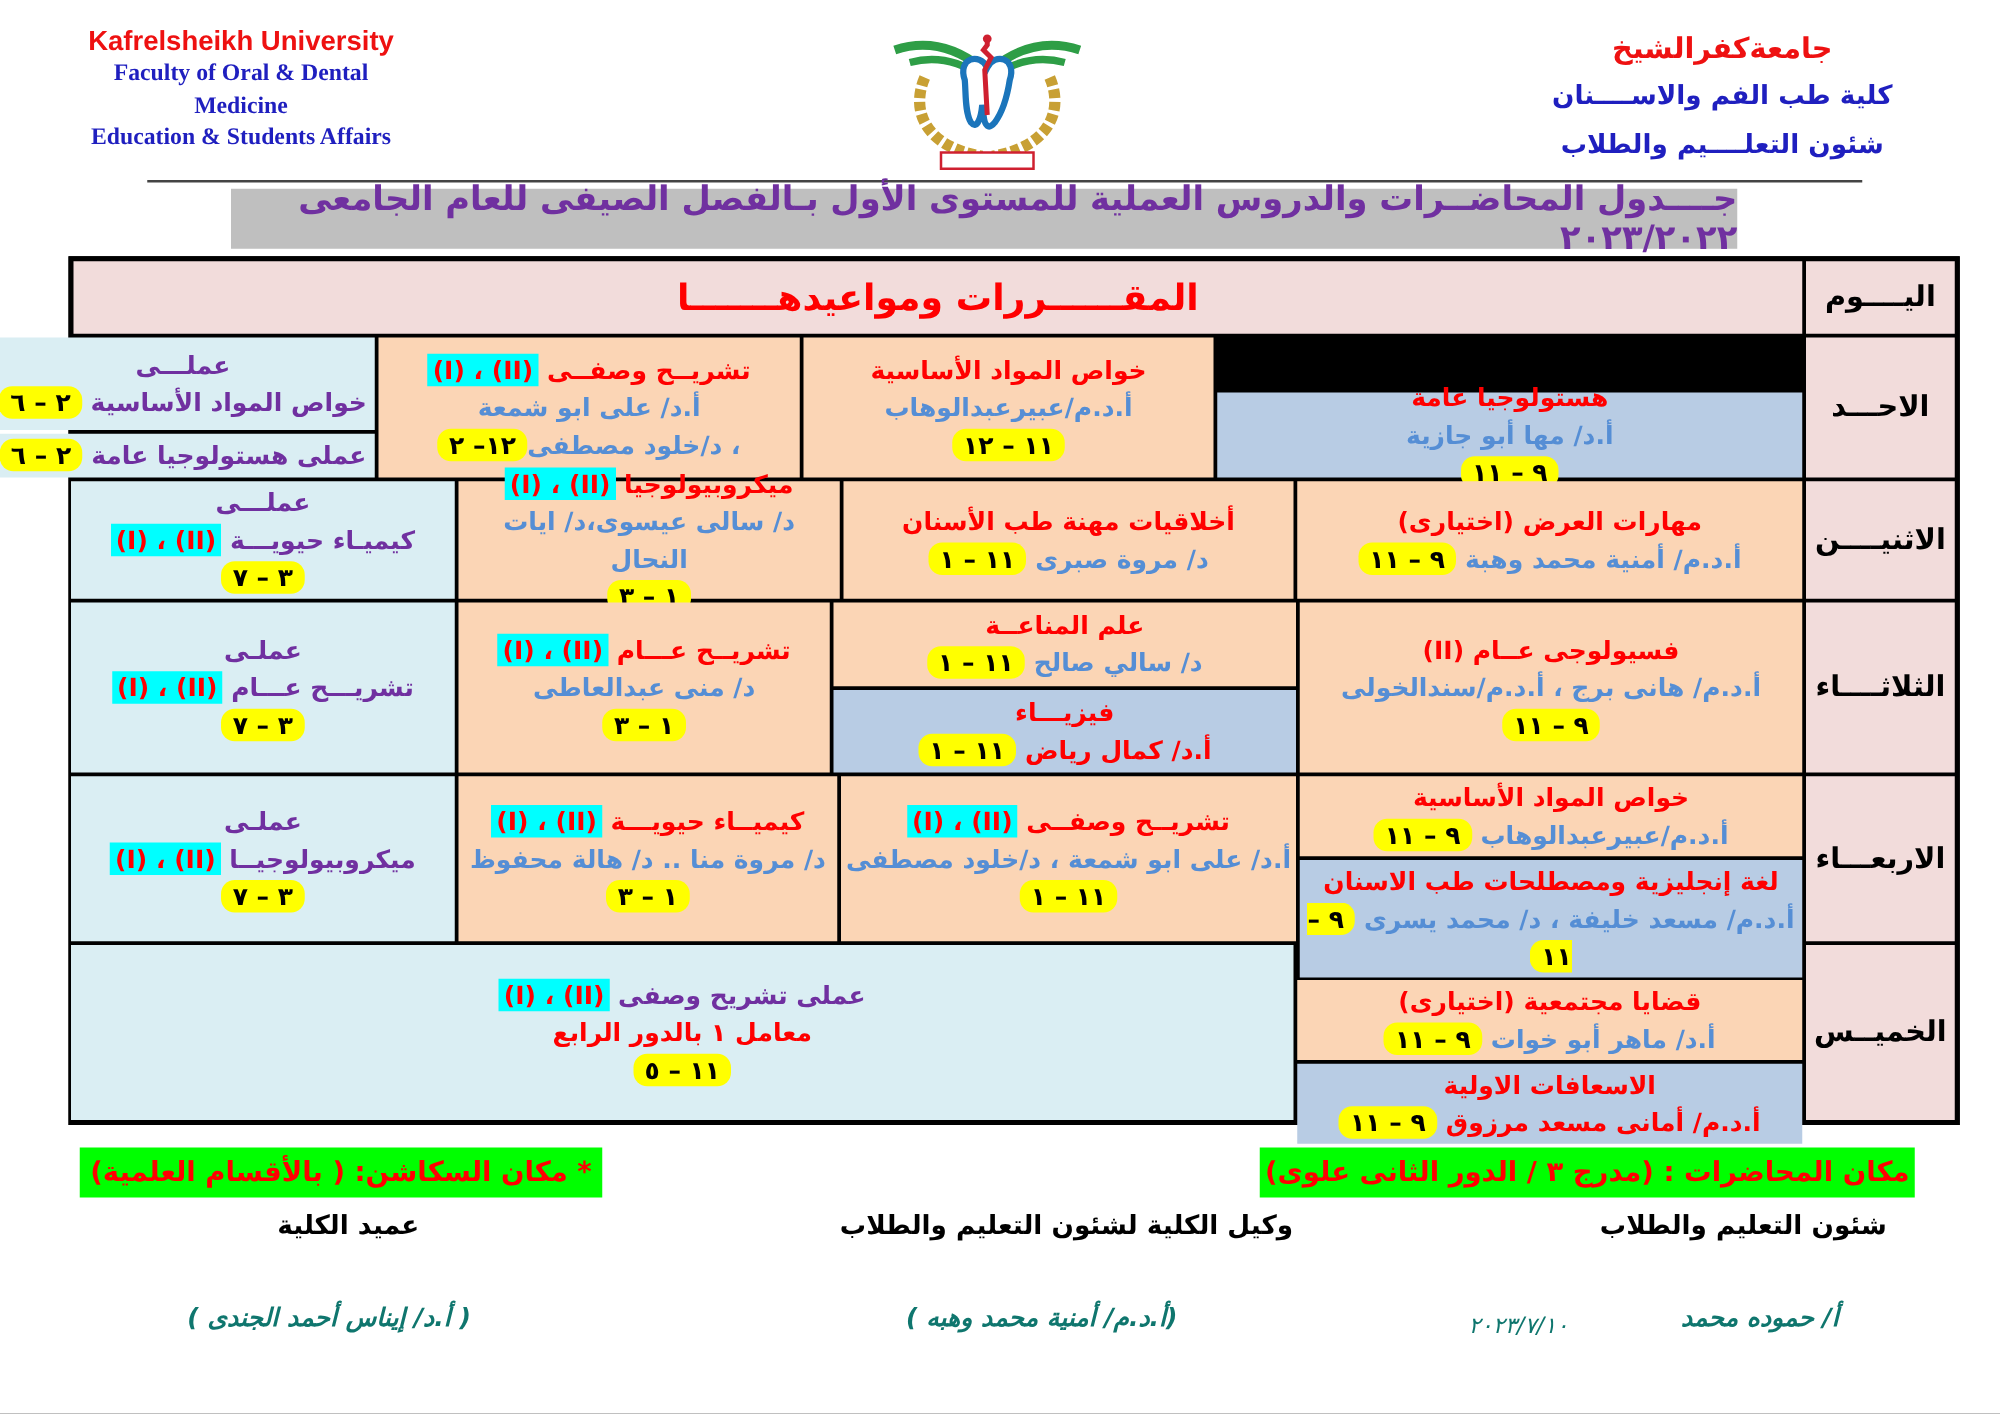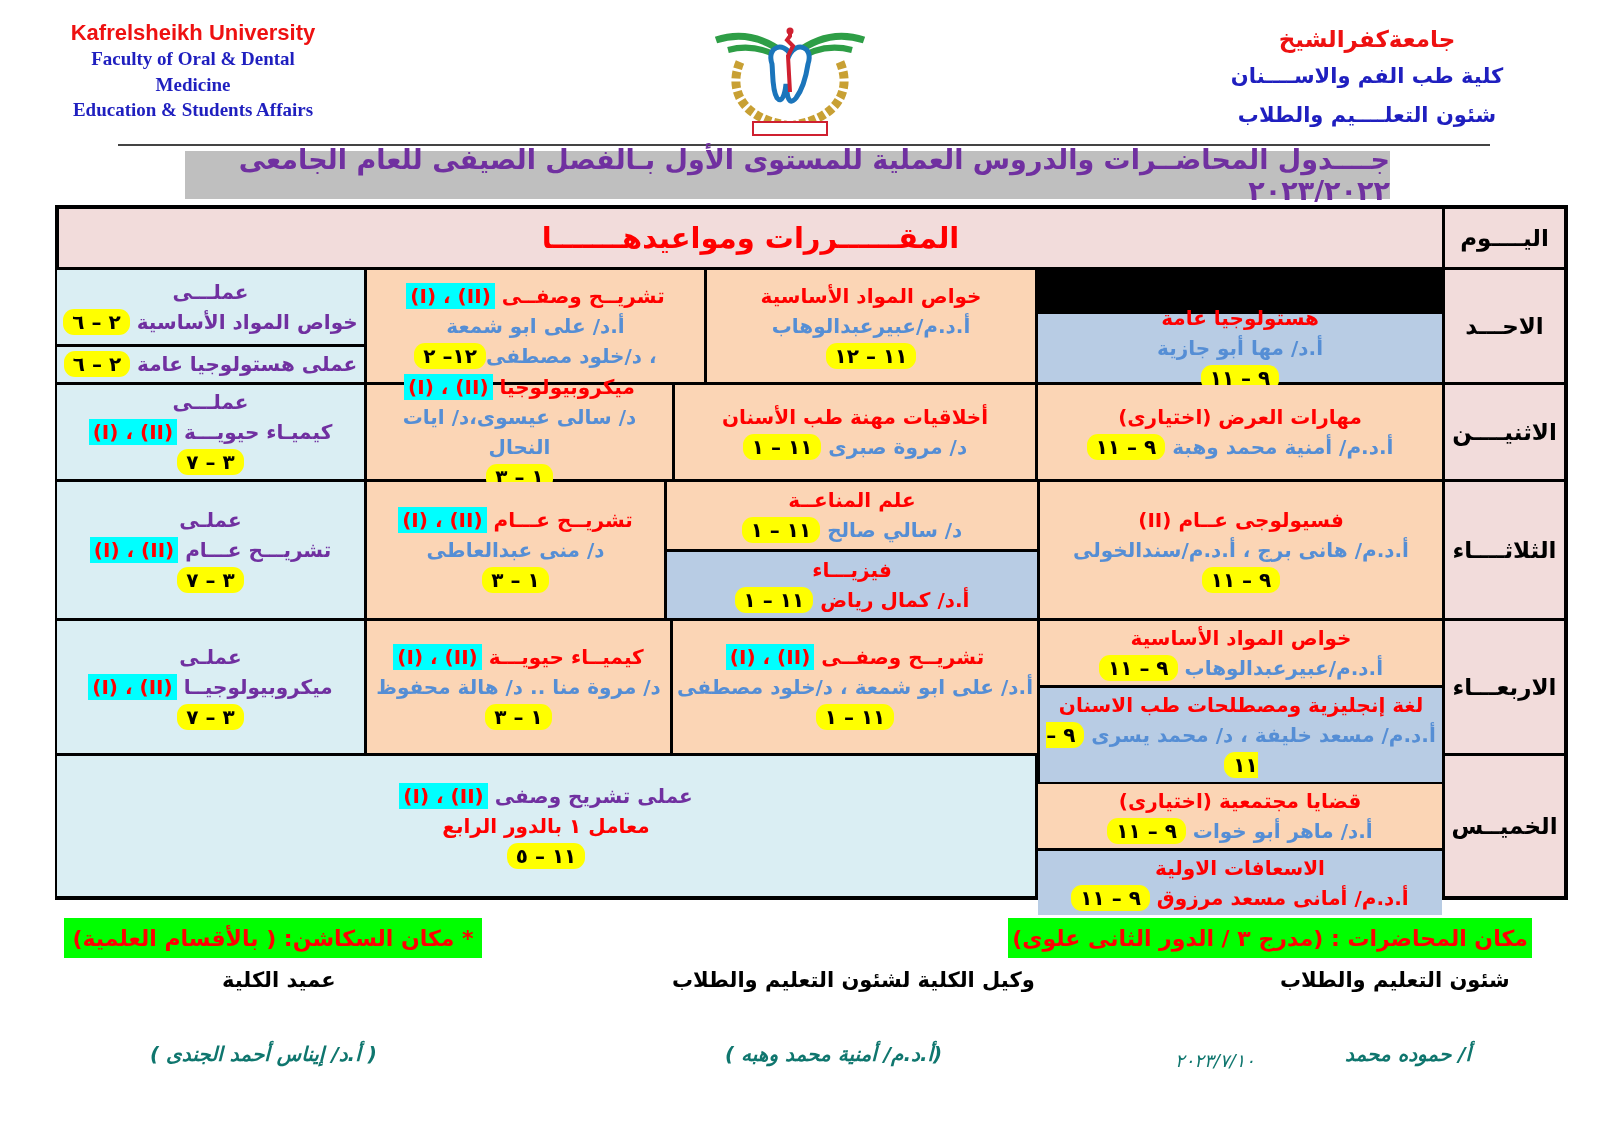--- a/index.html
+++ b/index.html
@@ -4,21 +4,21 @@
 <style>
   html,body{margin:0;padding:0;}
   body{
     width:1600px;height:1131px;position:relative;background:#ffffff;
     font-family:"DejaVu Sans",sans-serif;overflow:hidden;
   }
   
   .en-header{position:absolute;left:48px;top:20px;width:290px;text-align:center;direction:ltr;}
   .en-header .uni{color:#ee1111;font-size:22px;font-weight:bold;font-family:"Liberation Sans",sans-serif;}
   .en-header .fac{color:#1f1fbf;font-size:19px;font-weight:bold;font-family:"Liberation Serif",serif;line-height:1.35;}
-  .ar-header{position:absolute;right:68px;top:22px;width:330px;text-align:center;direction:rtl;}
+  .ar-header{position:absolute;right:57px;top:22px;width:330px;text-align:center;direction:rtl;}
   .ar-header .uni{color:#ee1111;font-size:23px;font-weight:bold;line-height:1.5;}
   .ar-header .fac{color:#1f1fbf;font-size:21px;font-weight:bold;line-height:1.9;}
   .header-rule{position:absolute;left:118px;top:144px;width:1372px;height:2px;background:#444;}
   
   .emblem{position:absolute;left:700px;top:22px;width:180px;height:120px;}
   
   .title-bar{
     position:absolute;left:185px;top:151px;width:1205px;height:48px;background:#BFBFBF;
     display:flex;align-items:center;justify-content:center;direction:rtl;
     color:#7030A0;font-size:27px;font-weight:bold;
@@ -113,21 +113,21 @@
 <div class="title-bar">جــــدول المحاضــرات والدروس العملية للمستوى الأول بـالفصل الصيفى للعام الجامعى ٢٠٢٣/٢٠٢٢</div>
 
 <div class="t-table">
   <div class="t-row" style="height:58px">
     <div class="cell day-cell">اليــــوم</div>
     <div class="cell courses-header">المقــــــررات ومواعيدهـــــــا</div>
   </div>
 
 <div class="t-row" style="height: 112px;">
       <div class="cell day-cell">الاحـــد</div>
-      <div class="cell content-cell bg-medblue" style="width: 404px; flex-shrink: 0; margin-top: 44px;">
+      <div class="cell content-cell bg-medblue" style="width: 468px; flex-shrink: 0; margin-top: 44px;">
         <div class="line"><span class="c-red">هستولوجيا عامة</span></div>
         <div class="line"><span class="c-blue">أ.د/ مها أبو جازية</span></div>
         <div class="line"><span class="c-black hl-yellow">٩ – ١١</span></div>
       </div>
       <div class="cell content-cell bg-peach" style="width: 328px; flex-shrink: 0;">
         <div class="line"><span class="c-red">خواص المواد الأساسية</span></div>
         <div class="line"><span class="c-blue">أ.د.م/عبيرعبدالوهاب</span></div>
         <div class="line"><span class="c-black hl-yellow">١١ – ١٢</span></div>
       </div>
       <div class="cell content-cell bg-peach" style="width: 337px; flex-shrink: 0;">

